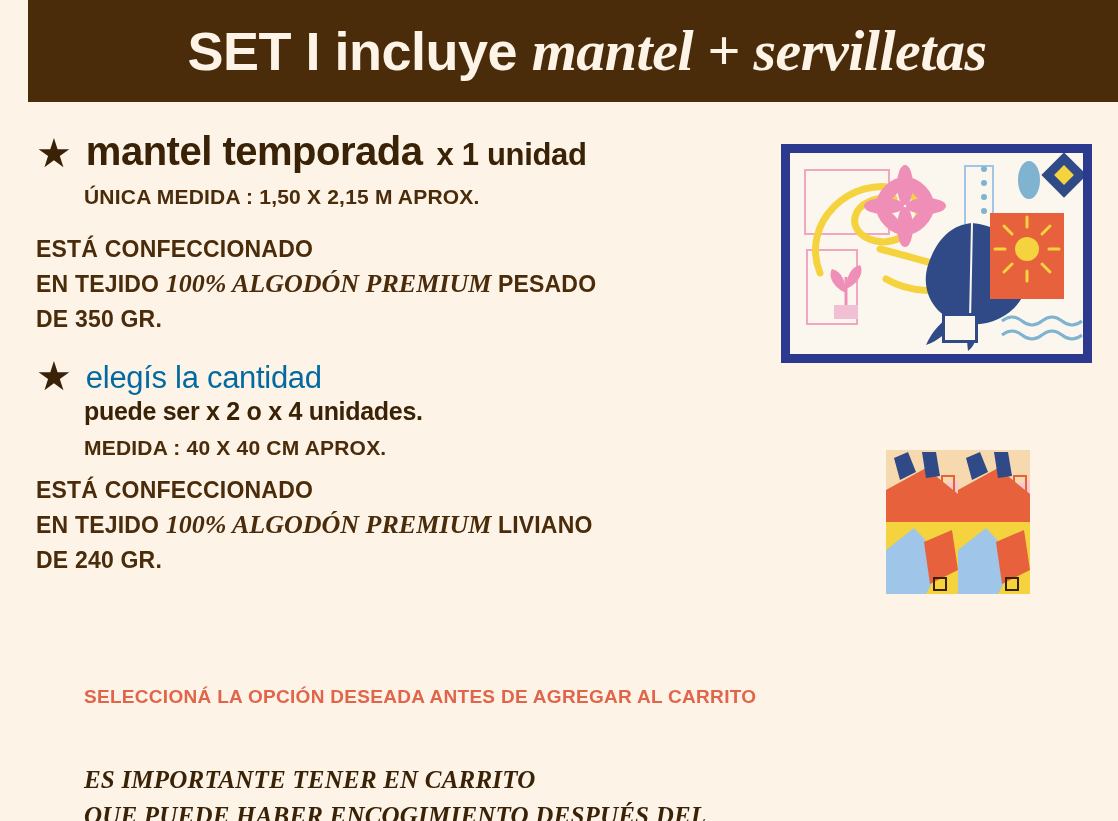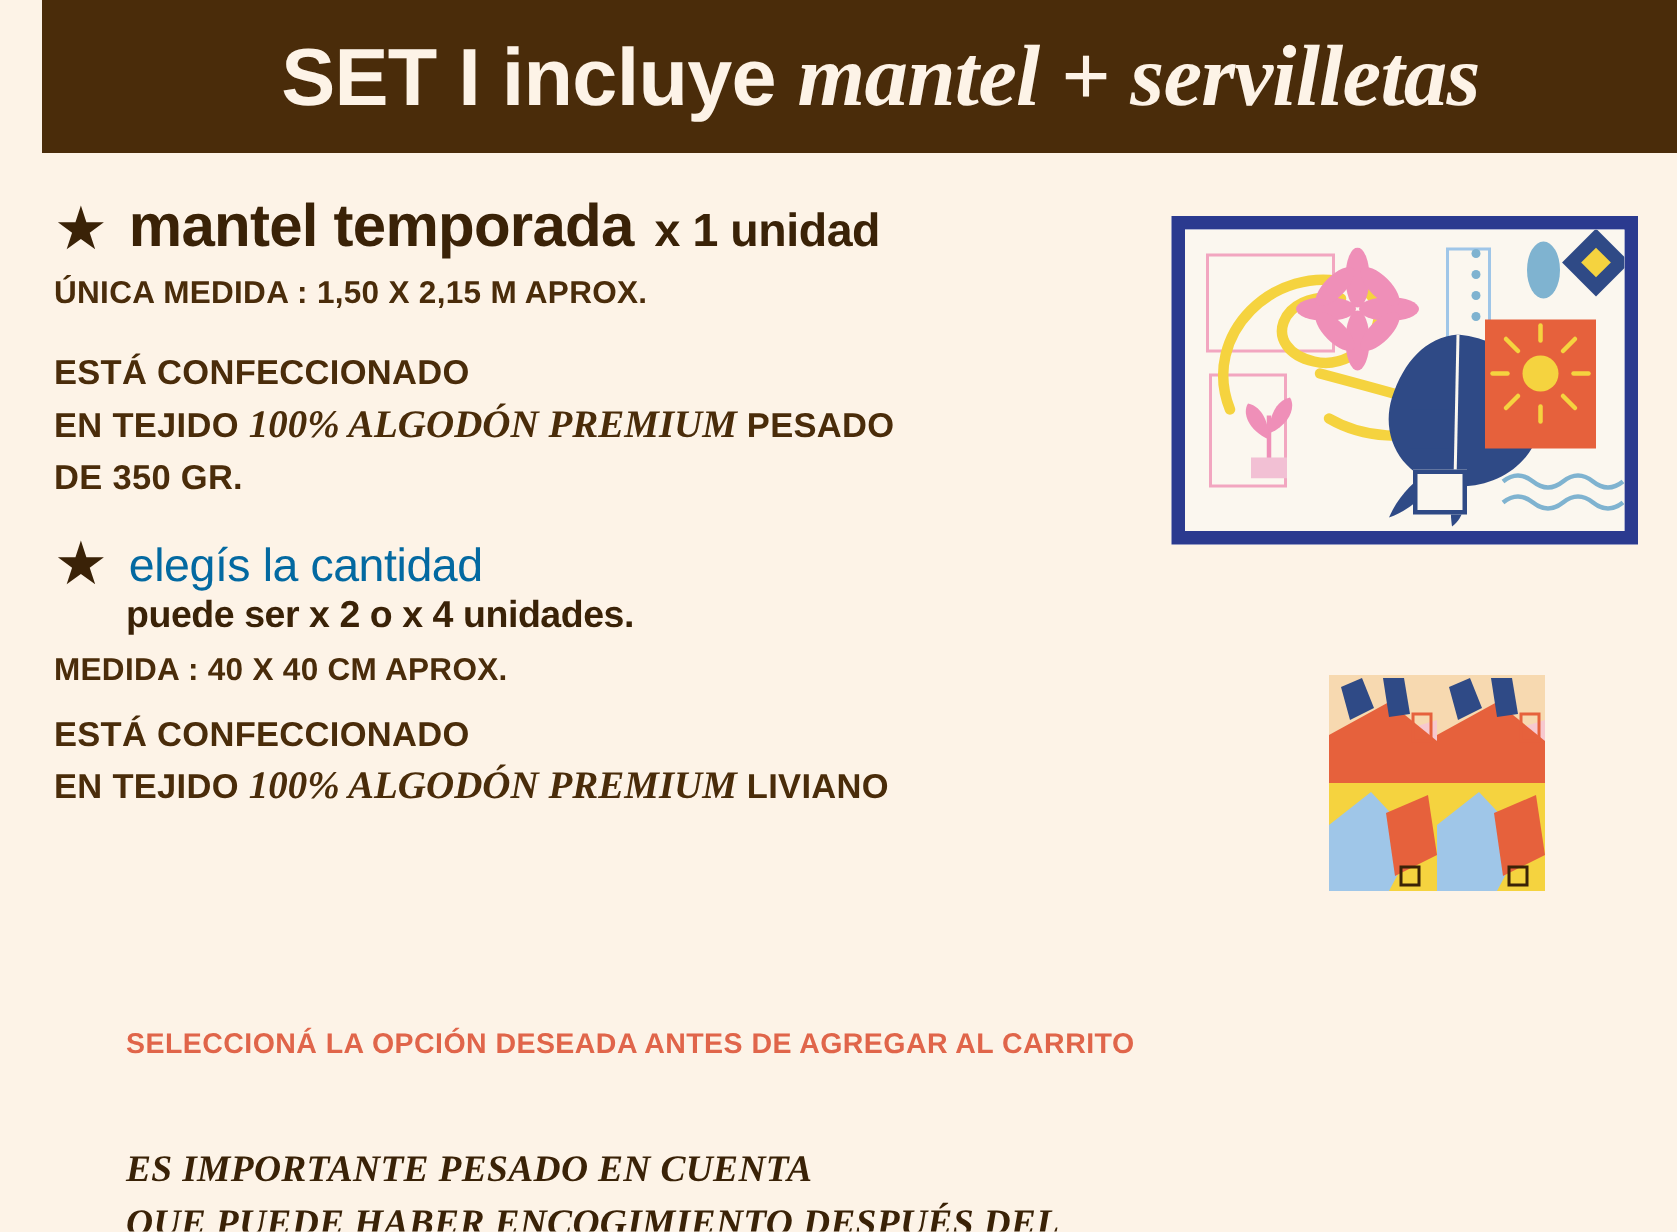--- a/index.html
+++ b/index.html
@@ -82,20 +82,21 @@
     line-height: 1.05;
   }
   .h-sub {
     font-size: 31px;
     font-weight: bold;
     color: #3a2207;
     letter-spacing: -0.3px;
   }
   .sub-meas {
     margin-top: 12px;
+    margin-left: 48px;
     font-size: 21px;
     font-weight: bold;
     color: #4a2c0a;
     letter-spacing: 0.2px;
   }
   .desc {
     margin-top: 24px;
     font-size: 23px;
     font-weight: bold;
     color: #4a2c0a;
@@ -241,27 +242,28 @@
     <div class="block2">
       <div class="heading-row">
         <span class="star">★</span>
         <span class="h-sub2">elegís la cantidad</span>
       </div>
       <div class="line2">puede ser x 2 o x 4 unidades.</div>
       <div class="sub-meas">MEDIDA : 40 X 40 CM APROX.</div>
       <div class="desc">
         <div>ESTÁ CONFECCIONADO</div>
         <div><span>EN TEJIDO </span><span class="serif-ital">100% ALGODÓN PREMIUM</span><span> LIVIANO</span></div>
+        <div>DE 240 GR.</div>
       </div>
     </div>
 
     <div class="note">SELECCIONÁ LA OPCIÓN DESEADA ANTES DE AGREGAR AL CARRITO</div>
 
     <div class="legal">
-      <div>ES IMPORTANTE PESADO EN CUENTA</div>
+      <div>ES IMPORTANTE TENER EN CARRITO</div>
       <div>QUE PUEDE HABER ENCOGIMIENTO DESPUÉS DEL</div>
 
     </div>
 
     <div class="img1">
       <div class="inner">
 
         <div class="sq-outline" style="left:14px; top:16px; width:82px; height:62px;"></div>
         <div class="sq-outline" style="left:16px; top:96px; width:48px; height:72px;"></div>
         <div class="sq-outline" style="left:174px; top:12px; width:26px; height:60px; border-color:#9fc6e8;"></div>

